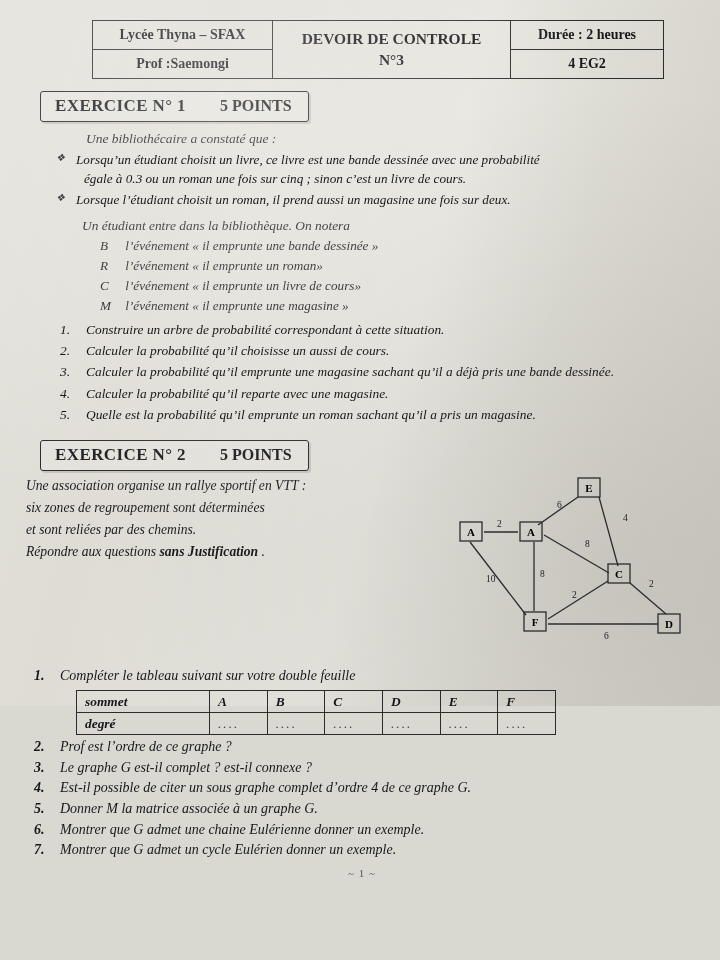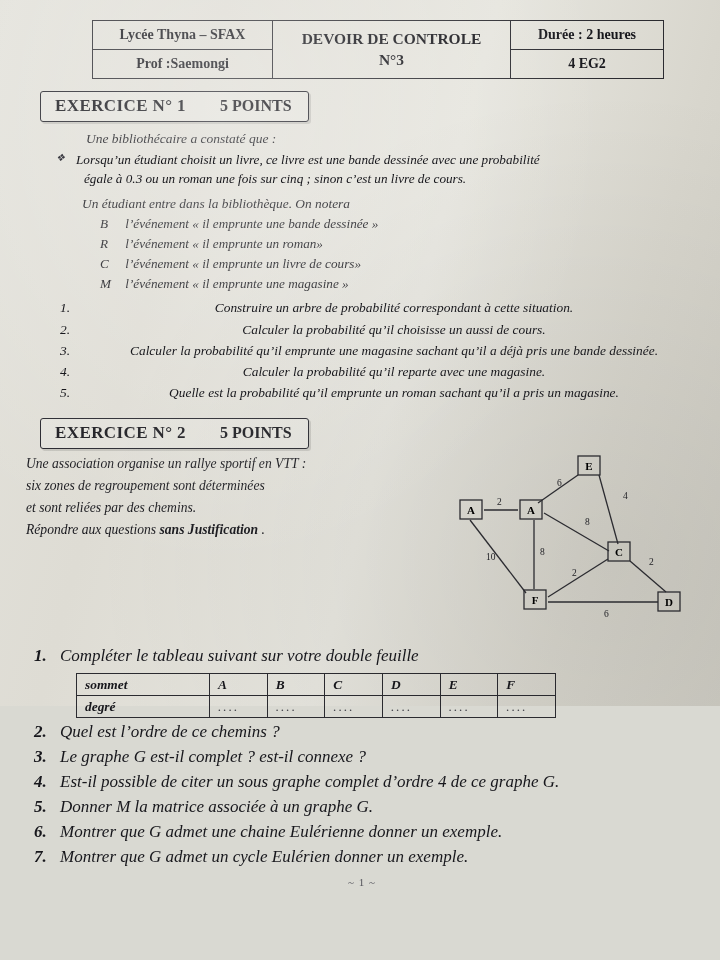--- a/index.html
+++ b/index.html
@@ -78,21 +78,21 @@
   ul.bul li:before{
     content:"\2756";
     position:absolute;left:0;top:0;
     font-size:10px;
     color:#3a3a42;
   }
   .cont{display:block;margin-left:8px;}
   .sub{margin:8px 0 2px 60px;font-style:italic;font-size:13.4px;}
   .evt{margin:4px 0 4px 78px;font-style:italic;font-size:13.2px;}
   .evt .lab{display:inline-block;width:22px;font-style:italic;}
-  ol.q{list-style:none;margin:6px 0 0 0;padding:0;counter-reset:qq;text-align:center;}
+  ol.q{list-style:none;margin:6px 0 0 0;padding:0;counter-reset:qq;}
   ol.q li{
     position:relative;
     counter-increment:qq;
     font-style:italic;
     font-size:13.4px;
     line-height:1.5;
     margin:0 0 1px 36px;
     padding-left:28px;
   }
   ol.q li:before{
@@ -120,21 +120,21 @@
     padding:2px 8px;
     height:17px;
   }
   table.deg td.lbl{width:116px;}
   table.deg td.dots{font-weight:normal;letter-spacing:2px;color:#45454d;}
   ol.q2{list-style:none;margin:2px 0 0 0;padding:0;counter-reset:q2;}
   ol.q2 li{
     position:relative;
     counter-increment:q2;
     font-style:italic;
-    font-size:17px;
+    font-size:14px;
     line-height:1.47;
     margin:0 0 0 10px;
     padding-left:28px;
   }
   ol.q2 li:before{
     content:counter(q2) ".";
     position:absolute;left:2px;top:0;
     font-weight:bold;
     font-style:italic;
   }
@@ -177,20 +177,21 @@
     <span class="t2">5 POINTS</span>
   </div>
 
   <div class="intro">Une bibliothécaire a constaté que :</div>
 
   <ul class="bul">
     <li>
       <span>Lorsqu’un  étudiant choisit un livre, ce livre est une bande dessinée avec une probabilité</span>
       <span class="cont">égale à 0.3 ou un roman une fois sur cinq ; sinon c’est un livre de cours.</span>
     </li>
+    <li>Lorsque l’étudiant choisit un roman, il prend aussi un magasine une fois sur deux.</li>
   </ul>
 
   <div class="sub">Un étudiant entre dans la bibliothèque. On notera</div>
 
   <div class="evt">
     <span class="lab">B</span>
     <span>l’événement « il emprunte une bande dessinée »</span>
   </div>
   <div class="evt">
     <span class="lab">R</span>
@@ -294,21 +295,21 @@
       <td class="dots">....</td>
       <td class="dots">....</td>
       <td class="dots">....</td>
       <td class="dots">....</td>
       <td class="dots">....</td>
     </tr>
   </tbody>
     </table>
 
   <ol class="q2" start="2" style="counter-reset:q2 1;">
-    <li>Quel est l’ordre de ce chemins ?</li>
+    <li>Prof est l’ordre de ce graphe ?</li>
     <li>Le graphe G est-il complet ? est-il connexe ?</li>
     <li>Est-il possible de citer un sous graphe complet d’ordre 4 de ce graphe G.</li>
     <li>Donner M  la matrice associée à un graphe G.</li>
     <li>Montrer que G admet une  chaine  Eulérienne donner un exemple.</li>
     <li>Montrer que G admet un cycle Eulérien donner un exemple.</li>
   </ol>
 
   <div class="footer">~ 1 ~</div>
 </div>
 

